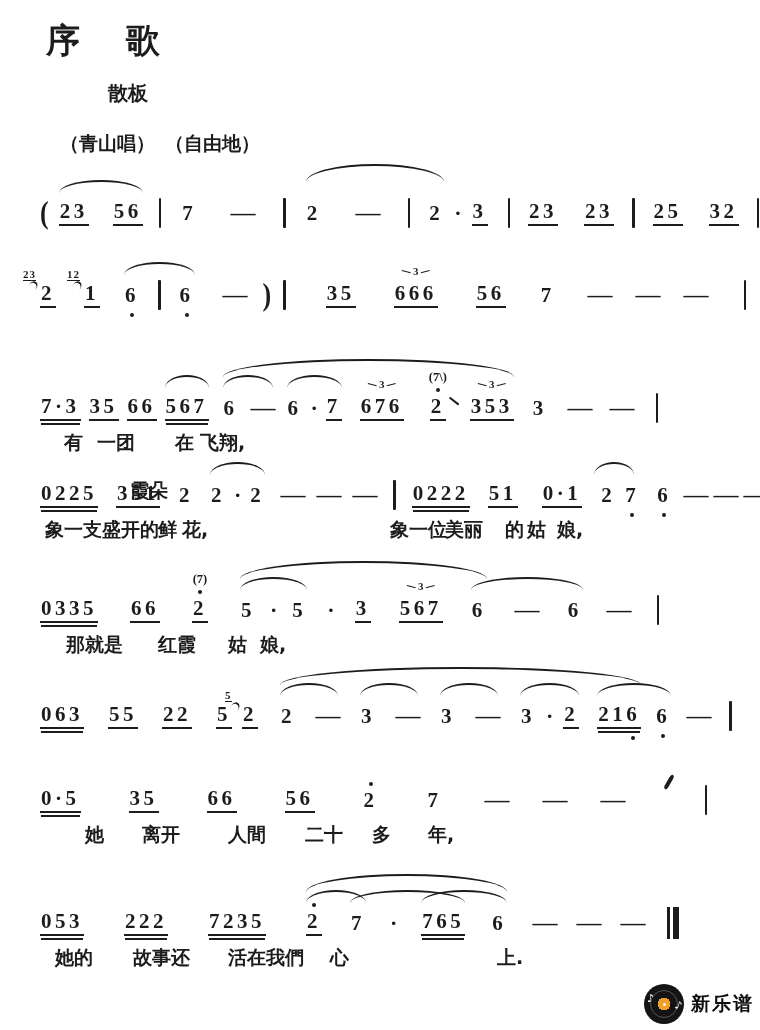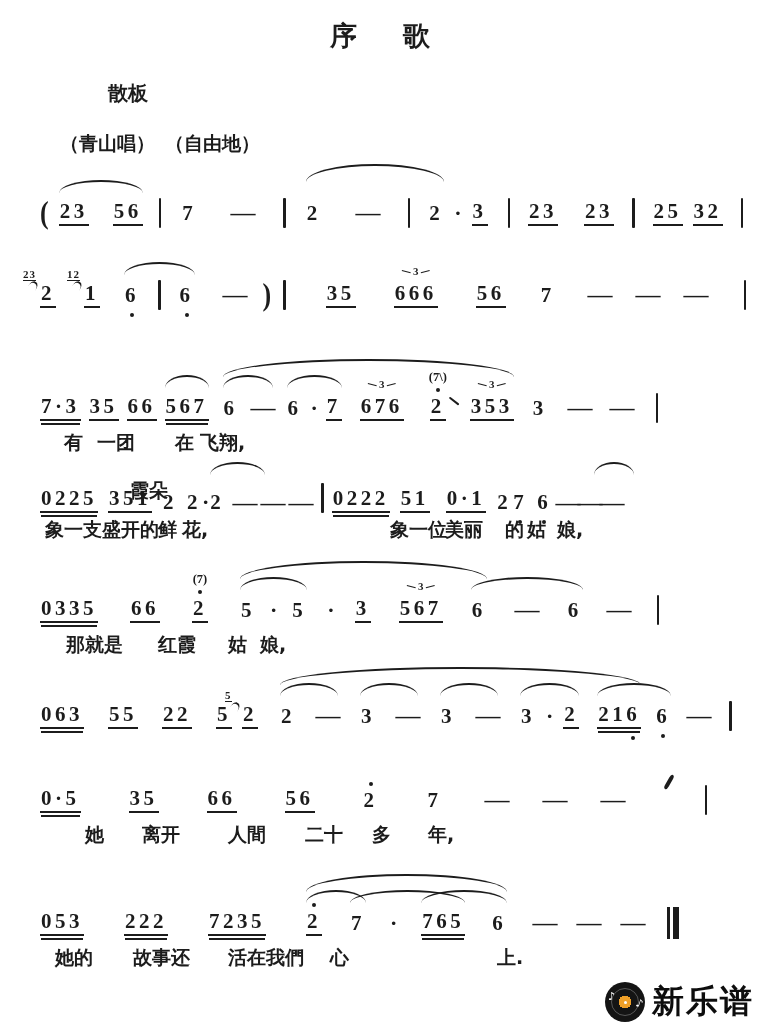--- a/index.html
+++ b/index.html
@@ -1,21 +1,21 @@
 <!DOCTYPE html>
 <html style="--ink: #1c1c1c; --accent: #f0a028;"><head>
 <meta charset="utf-8">
 <style>
   :root{ --ink:#1c1c1c; --accent:#f0a028; }
   html,body{margin:0;padding:0;background:#e8e8e8;}
   .page{position:relative;width:760px;height:1030px;background:#ffffff;margin:0 auto;
         overflow:hidden;color:var(--ink);font-family:"DejaVu Sans",sans-serif;}
   
-  .title{position:absolute;top:18px;left:0;width:100%;text-align:center;margin:0;
-         font-size:27px;font-weight:900;letter-spacing:46px;text-indent:46px;
+  .title{position:absolute;top:18px;left:0;width:100%;margin:0;
+         font-size:34px;font-weight:900;letter-spacing:46px;text-indent:46px;
          font-family:"DejaVu Sans",sans-serif;}
   .tempo{position:absolute;top:80px;left:108px;font-size:20px;font-weight:700;}
   .perf{position:absolute;top:131px;left:60px;font-size:19px;font-weight:700;display:flex;gap:10px;}
   
   .line{position:absolute;left:40px;right:22px;display:block;}
   .notes{display:flex;align-items:center;position:relative;height:36px;}
   .tok{position:relative;display:inline-flex;align-items:center;flex:none;
        font-family:"Liberation Serif","DejaVu Serif",serif;font-weight:700;font-size:21px;line-height:1;}
   .nt{display:inline-block;letter-spacing:3.5px;padding:0 1px;position:relative;}
   .u1{border-bottom:2.2px solid var(--ink);padding-bottom:2px;}
@@ -49,21 +49,21 @@
   .lyrics{position:absolute;left:0;top:40px;height:26px;width:100%;}
   .lyric{position:absolute;top:0;font-size:19px;font-weight:700;white-space:nowrap;}
   
   .wm{position:absolute;right:6px;bottom:6px;display:flex;align-items:center;gap:7px;}
   .record{width:40px;height:40px;border-radius:50%;position:relative;flex:none;
           background:radial-gradient(circle at 50% 50%, var(--accent) 0 6.5px, #141414 6.5px 100%);}
   .record::before{content:"";position:absolute;inset:6px;border-radius:50%;border:1.2px solid rgba(255,255,255,.28);}
   .record::after{content:"";position:absolute;left:50%;top:50%;width:3px;height:3px;margin:-1.5px;border-radius:50%;background:#fff;}
   .rnote{position:absolute;color:#fff;font-size:11px;line-height:1;}
   .rnote.a{left:3px;top:9px;} .rnote.b{right:2px;top:16px;transform:rotate(18deg);}
-  .brand{font-size:32px;font-weight:900;letter-spacing:2px;color:#0d0d0d;}
+  .brand{font-size:19px;font-weight:900;letter-spacing:2px;color:#0d0d0d;}
 </style>
 </head>
 <body>
 
 <div class="page">
   <h1 class="title">序歌</h1>
   <div class="tempo">散板</div>
   <div class="perf">
     <span>（青山唱）</span>
     <span>（自由地）</span>
@@ -101,21 +101,21 @@
           <span class="tok n" style="margin-left: 8px;">
             <span class="nt u1">23</span>
           </span>
           <span class="tok n" style="margin-left: 16px;">
             <span class="nt u1">23</span>
           </span>
           <span class="tok bar" style="margin-left: 8px;"></span>
           <span class="tok n" style="margin-left: 8px;">
             <span class="nt u1">25</span>
           </span>
-          <span class="tok n" style="margin-left: 0;">
+          <span class="tok n" style="margin-left: 16px;">
             <span class="nt u1">32</span>
           </span>
           <span class="tok bar" style="margin-left: 8px;"></span>
           <span class="arc" style="left: 19px; width: 84px;"></span>
           <span class="arc l1" style="left: 266px; width: 138px;"></span>
         </span>
       </span>
       <span class="line" style="top: 277px;">
         <span class="notes" style="column-gap: 12px;">
           <span class="tok n">
@@ -212,21 +212,21 @@
         </span>
         <span class="lyrics">
           <span class="lyric" style="left: 24px;">有</span>
           <span class="lyric" style="left: 57px;">一团</span>
           <span class="lyric" style="left: 90px; margin-top: 48px;">霞朵</span>
           <span class="lyric" style="left: 135px;">在</span>
           <span class="lyric" style="left: 160px;">飞翔,</span>
         </span>
       </span>
       <span class="line" style="top: 477px;">
-        <span class="notes" style=" align-items: flex-end;">
+        <span class="notes" style="column-gap: 8px;">
           <span class="tok n">
             <span class="nt u1 u2">0225</span>
           </span>
           <span class="tok n" style="margin-left: 10px;">
             <span class="nt u1">351</span>
           </span>
           <span class="tok n" style="margin-left: 10px;">
             <span class="nt">2</span>
           </span>
           <span class="tok n" style="margin-left: 8px;">

